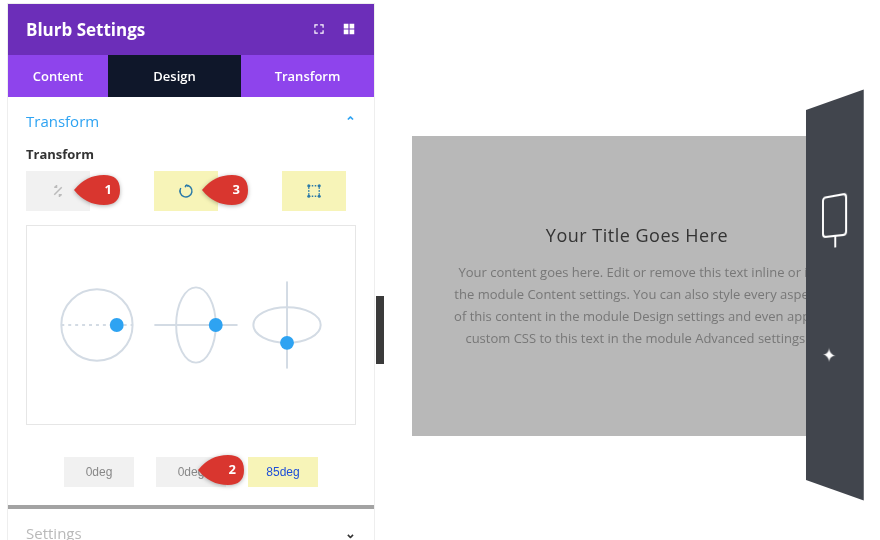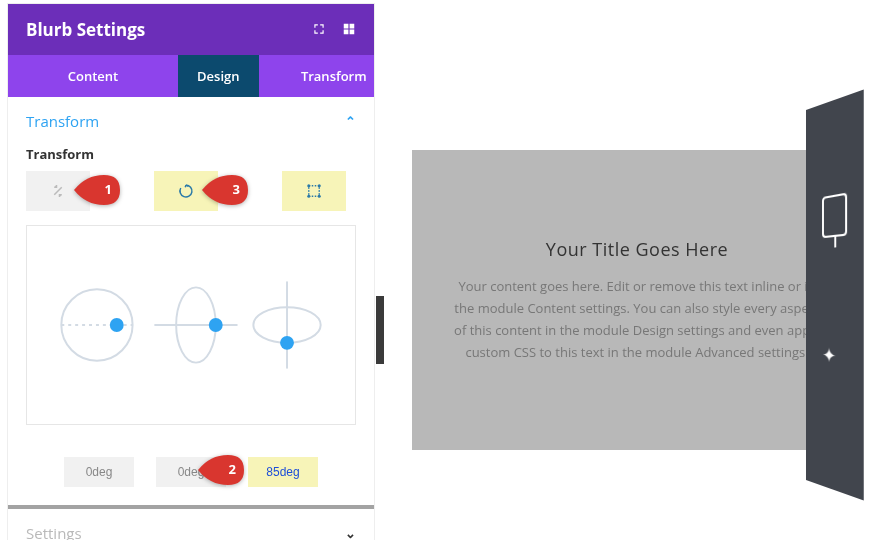--- a/index.html
+++ b/index.html
@@ -3,22 +3,22 @@
 <meta charset="utf-8">
 <style>
 * { box-sizing: border-box; margin: 0; padding: 0; }
 body { font-family: -apple-system, "Open Sans", Arial, sans-serif; background: #fff; width: 880px; height: 540px; position: relative; overflow: hidden; }
 .panel { position: absolute; left: 8px; top: 4px; width: 366px; background: #fff; box-shadow: 0 0 0 1px #eee; }
 .pheader { background: #6c2eb9; color: #fff; padding: 14px 18px; display: flex; justify-content: space-between; align-items: flex-end; }
 .pheader h2 { font-size: 17px; font-weight: 700; }
 .picons { display: flex; gap: 16px; }
 .picon svg { width: 14px; height: 14px; fill: #fff; }
 .tabs { display: flex; background: #8e44ec; }
-.tab { flex: 1; text-align: center; padding: 12px 0; color: #fff; font-size: 13px; font-weight: 600; cursor: pointer; margin-left: 35px; }
-.tab.active { background: #0c4a6e; }
+.tab { flex: 1; text-align: center; padding: 12px 0; color: #fff; font-size: 13px; font-weight: 600; cursor: pointer; }
+.tab.active { background: #0f172a; }
 .tab.first { flex: 0 0 100px; }
 .section { border-bottom: 4px solid #a3a3a3; }
 .section-h { display: flex; justify-content: space-between; align-items: center; padding: 14px 18px; cursor: pointer; }
 .section-h.open { color: #2ea3f2; }
 .section-h .title { font-size: 15px; }
 .chev { font-size: 13px; font-weight: bold; }
 .section-body { padding: 0 18px 18px; }
 .lbl { font-size: 13px; font-weight: 700; color: #333; margin-bottom: 8px; }
 .trow { display: flex; gap: 0; }
 .tbtn { width: 64px; height: 40px; background: #f1f1f1; display: flex; align-items: center; justify-content: center; border: none; cursor: pointer; position: relative; }
@@ -26,21 +26,21 @@
 .tbtn svg { width: 18px; height: 18px; }
 .viz { margin-top: 14px; border: 1px solid #e6e6e6; height: 200px; position: relative; }
 .viz svg { width: 100%; height: 100%; }
 .degrow { display: flex; gap: 22px; margin-top: 32px; justify-content: center; align-items: center; }
 .degbox { background: #f1f1f1; padding: 8px 14px; font-size: 12px; color: #888; border: none; width: 70px; text-align: center; }
 .degbox.hi { background: #f7f4b8; color: #1d4ed8; }
 .anim { padding: 14px 18px; display: flex; justify-content: space-between; align-items: center; color: #b9b9b9; font-size: 15px; }
 .callout { position: absolute; width: 46px; height: 30px; pointer-events: none; z-index: 5; filter: drop-shadow(0 1px 2px rgba(0,0,0,.3)); }
 .callout svg { width: 100%; height: 100%; }
 .callout .num { position: absolute; right: 8px; top: 5px; color: #fff; font-size: 13px; font-weight: 700; }
-.preview { position: absolute; left: 412px; top: 150px; width: 450px; height: 300px; background: #b8b8b8; display: flex; flex-direction: column; align-items: center; justify-content: center; padding: 30px 40px; text-align: center; }
+.preview { position: absolute; left: 412px; top: 136px; width: 450px; height: 300px; background: #b8b8b8; display: flex; flex-direction: column; align-items: center; justify-content: center; padding: 30px 40px; text-align: center; }
 .preview h3 { color: #333; font-size: 18px; font-weight: 500; margin-bottom: 14px; letter-spacing: .5px; }
 .preview p { color: #777; font-size: 13px; line-height: 1.7; }
 .side3d { position: absolute; left: 806px; top: 110px; width: 60px; height: 370px; background: #41454d; transform: perspective(300px) rotateY(-30deg); transform-origin: left center; }
 .side3d .icn1 { position: absolute; top: 90px; left: 18px; width: 26px; height: 40px; border: 2px solid #fff; border-radius: 4px; }
 .side3d .icn1:after { content: ""; position: absolute; bottom: -12px; left: 11px; width: 2px; height: 10px; background: #fff; }
 .side3d .icn2 { position: absolute; top: 230px; left: 18px; color: #fff; font-size: 18px; }
 .darkbar { position: absolute; left: 376px; top: 296px; width: 8px; height: 68px; background: #3a3a3a; }
 </style>
 </head>
 <body>

